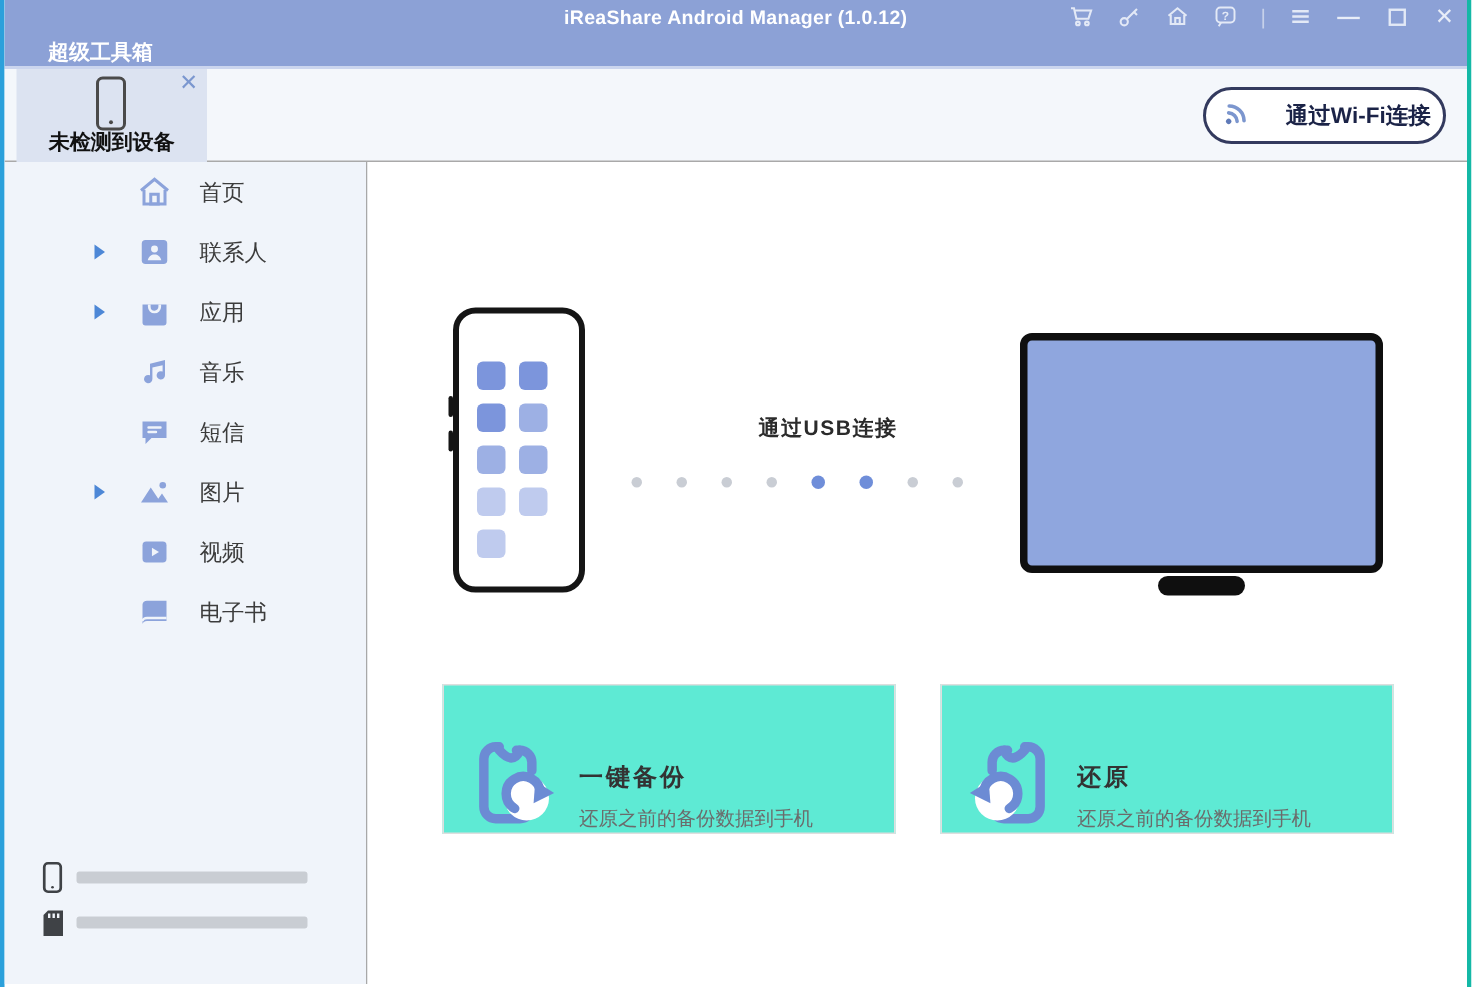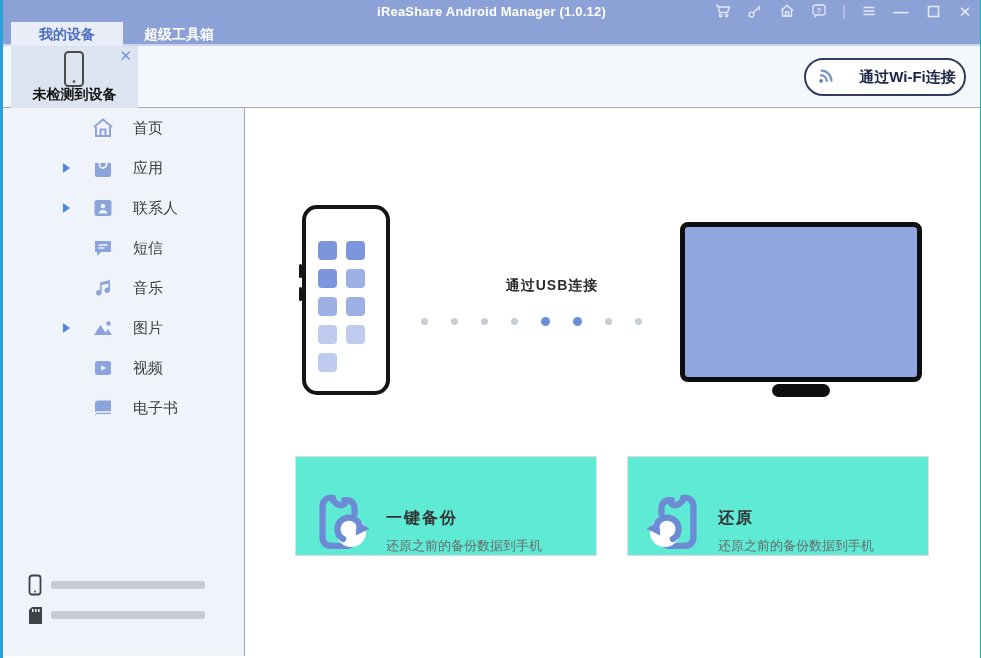--- a/index.html
+++ b/index.html
@@ -1,19 +1,19 @@
 <!DOCTYPE html>
 <html><head>
 <meta charset="utf-8">
 <style>
   * { margin:0; padding:0; box-sizing:border-box; }
   html,body { width:981px; height:658px; font-family:"Liberation Sans","DejaVu Sans",sans-serif; }
   .window {
     position:relative; width:981px; height:658px; overflow:hidden; background:#fff;
-    border-left:3px solid #2BA0DB; border-right:1px solid #14b8a6;
+    border-left:3px solid #2BA0DB; border-right:3px solid #14b8a6;
   }
   
   .titlebar {
     height:22px; background:#8CA1D6; display:flex; align-items:center; position:relative;
   }
   .titlebar .title {
     position:absolute; left:0; right:0; text-align:center;
     color:#fff; font-weight:bold; font-size:13px; letter-spacing:.2px;
   }
   .tb-icons { position:absolute; right:6px; top:0; height:22px; display:flex; align-items:center; gap:14px; }
@@ -145,21 +145,20 @@
       <span class="tb-icon">
         <svg width="13" height="13" viewBox="0 0 13 13" fill="none" stroke="currentColor" stroke-width="1.6">
           <rect x="1.5" y="1.5" width="10" height="10"></rect>
         </svg>
       </span>
       <span class="tb-icon tb-glyph">✕</span>
     </div>
   </div>
 
   <div class="tabbar">
-    <div class="tab active">我的设备</div>
     <div class="tab">超级工具箱</div>
   </div>
 
   <div class="devicebar">
     <div class="device-card">
       <span class="dc-phone">
         <svg width="26" height="38" viewBox="0 0 26 38" fill="none" stroke="#4A4A4A" stroke-width="2">
           <rect x="4" y="2" width="18" height="34" rx="3.5"></rect>
           <circle cx="13" cy="31.5" r="1.3" fill="#4A4A4A" stroke="none"></circle>
         </svg>
@@ -193,56 +192,56 @@
               <rect x="9.5" y="13.5" width="5" height="6.5"></rect>
           </svg>
         </span>
         <span class="side-label">首页</span>
       </div>
 
       <div class="side-item">
         <span class="side-arrow"></span>
         <span class="side-icon">
           <svg width="24" height="24" viewBox="0 0 24 24" fill="currentColor">
-            <path d="M4 7h16v12a2 2 0 0 1-2 2H6a2 2 0 0 1-2-2z"></path>
-            <path d="M8.5 7v1.5a3.5 3.5 0 0 0 7 0V7" fill="none" stroke="#F0F4FA" stroke-width="1.8"></path>
-          </svg>
-        </span>
-        <span class="side-label">应用</span>
-      </div>
-
-      <div class="side-item">
-        <span class="side-arrow"></span>
-        <span class="side-icon">
-          <svg width="24" height="24" viewBox="0 0 24 24" fill="currentColor">
             <rect x="3.5" y="4" width="17" height="16" rx="2.5"></rect>
             <circle cx="12" cy="10" r="2.3" fill="#F0F4FA"></circle>
             <path d="M7.5 17.5c.6-2.6 2.4-3.8 4.5-3.8s3.9 1.2 4.5 3.8z" fill="#F0F4FA"></path>
           </svg>
         </span>
         <span class="side-label">联系人</span>
       </div>
 
       <div class="side-item">
+        <span class="side-arrow"></span>
+        <span class="side-icon">
+          <svg width="24" height="24" viewBox="0 0 24 24" fill="currentColor">
+            <path d="M4 7h16v12a2 2 0 0 1-2 2H6a2 2 0 0 1-2-2z"></path>
+            <path d="M8.5 7v1.5a3.5 3.5 0 0 0 7 0V7" fill="none" stroke="#F0F4FA" stroke-width="1.8"></path>
+          </svg>
+        </span>
+        <span class="side-label">应用</span>
+      </div>
+
+      <div class="side-item">
+        <span class="side-icon">
+          <svg width="24" height="24" viewBox="0 0 24 24" fill="currentColor">
+            <path d="M9 6.5 19 4v10.2a2.8 2.8 0 1 1-1.6-2.5V7.5L10.6 9v7.7A2.8 2.8 0 1 1 9 14.2z"></path>
+          </svg>
+        </span>
+        <span class="side-label">音乐</span>
+      </div>
+
+      <div class="side-item">
         <span class="side-icon">
           <svg width="24" height="24" viewBox="0 0 24 24" fill="currentColor">
             <path d="M4 5h16v11H10l-4 4v-4H4z"></path>
             <path d="M8 9h8M8 12h5" stroke="#F0F4FA" stroke-width="1.6" stroke-linecap="round"></path>
           </svg>
         </span>
         <span class="side-label">短信</span>
-      </div>
-
-      <div class="side-item">
-        <span class="side-icon">
-          <svg width="24" height="24" viewBox="0 0 24 24" fill="currentColor">
-            <path d="M9 6.5 19 4v10.2a2.8 2.8 0 1 1-1.6-2.5V7.5L10.6 9v7.7A2.8 2.8 0 1 1 9 14.2z"></path>
-          </svg>
-        </span>
-        <span class="side-label">音乐</span>
       </div>
 
       <div class="side-item">
         <span class="side-arrow"></span>
         <span class="side-icon">
           <svg width="24" height="24" viewBox="0 0 24 24" fill="currentColor">
             <path d="M3 19 9.5 9l5 7.5L17 13l4 6z"></path>
             <circle cx="17.5" cy="7.5" r="2.2"></circle>
           </svg>
         </span>

